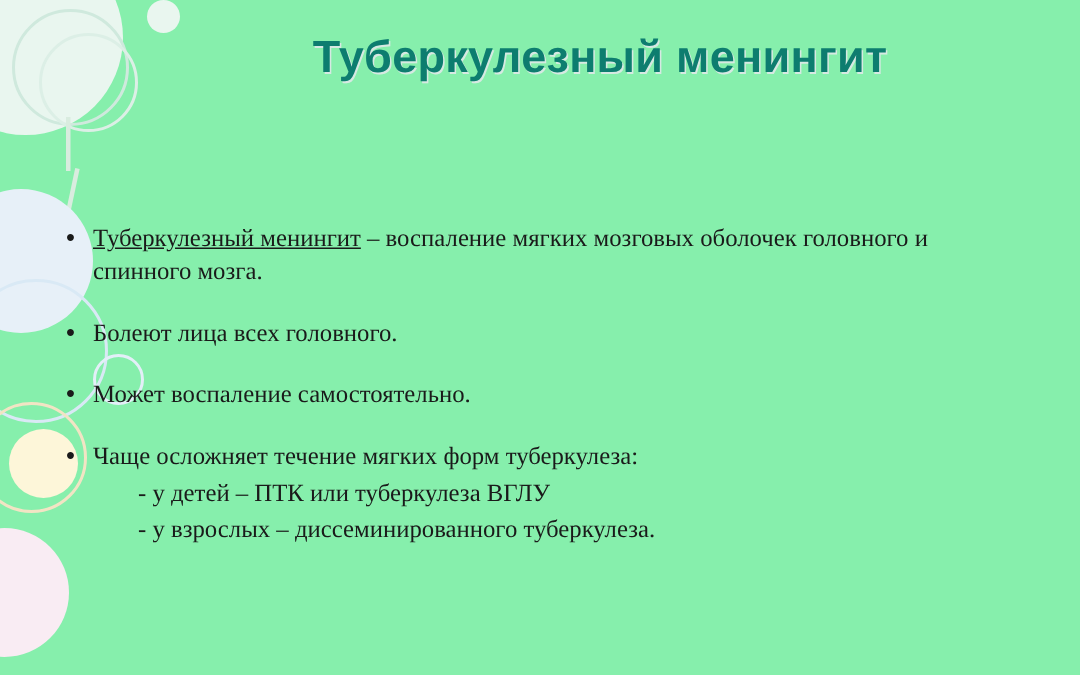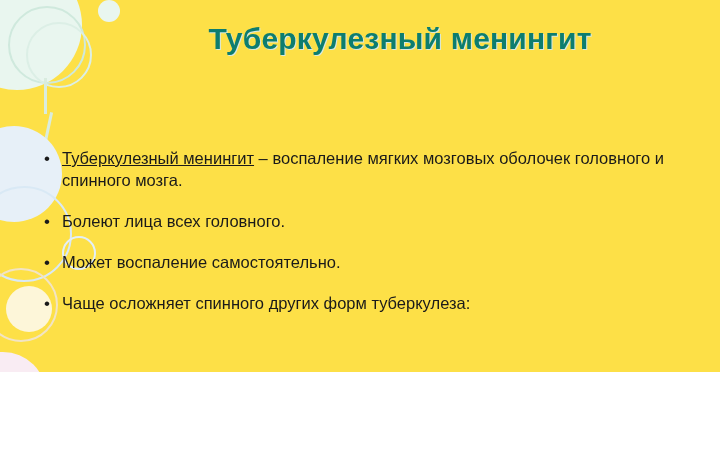--- a/index.html
+++ b/index.html
@@ -9,22 +9,22 @@
   body {
     width: 720px;
     height: 450px;
     background: #ffffff;
     font-family: "Liberation Sans", sans-serif;
     overflow: hidden;
   }
   .slide {
     position: relative;
     width: 720px;
-    height: 372px;
-    background: #fde047;
+    height: 450px;
+    background: #86efac;
     overflow: hidden;
   }
 
   
   .deco {
     position: absolute;
     pointer-events: none;
   }
   .bub {
     position: absolute;
@@ -89,20 +89,21 @@
     width: 26px;
     flex: 0 0 26px;
     text-align: left;
     font-size: 17px;
     line-height: 1.3;
     padding-left: 8px;
     box-sizing: border-box;
   }
   .bullet-text {
     flex: 1 1 auto;
+    font-family: Liberation Serif, serif;
   }
   .u {
     text-decoration: underline;
   }
   .sub-list {
     margin-top: 4px;
     padding-left: 30px;
   }
   .sub-row {
     margin-bottom: 2px;
@@ -145,18 +146,28 @@
     </div>
 
     <div class="bullet-row">
       <span class="bullet-mark">•</span>
       <span class="bullet-text">Может воспаление самостоятельно.</span>
     </div>
 
     <div class="bullet-row">
       <span class="bullet-mark">•</span>
       <span class="bullet-text">
-        <span>Чаще осложняет спинного других форм туберкулеза:</span>
+        <span>Чаще осложняет течение мягких форм туберкулеза:</span>
+        <div class="sub-list">
+          <div class="sub-row">
+            <span>-</span>
+            <span>у детей – ПТК или туберкулеза ВГЛУ</span>
+          </div>
+          <div class="sub-row">
+            <span>-</span>
+            <span>у взрослых – диссеминированного туберкулеза.</span>
+          </div>
+        </div>
       </span>
     </div>
 
   </div>
 </div>
 
 </body></html>

